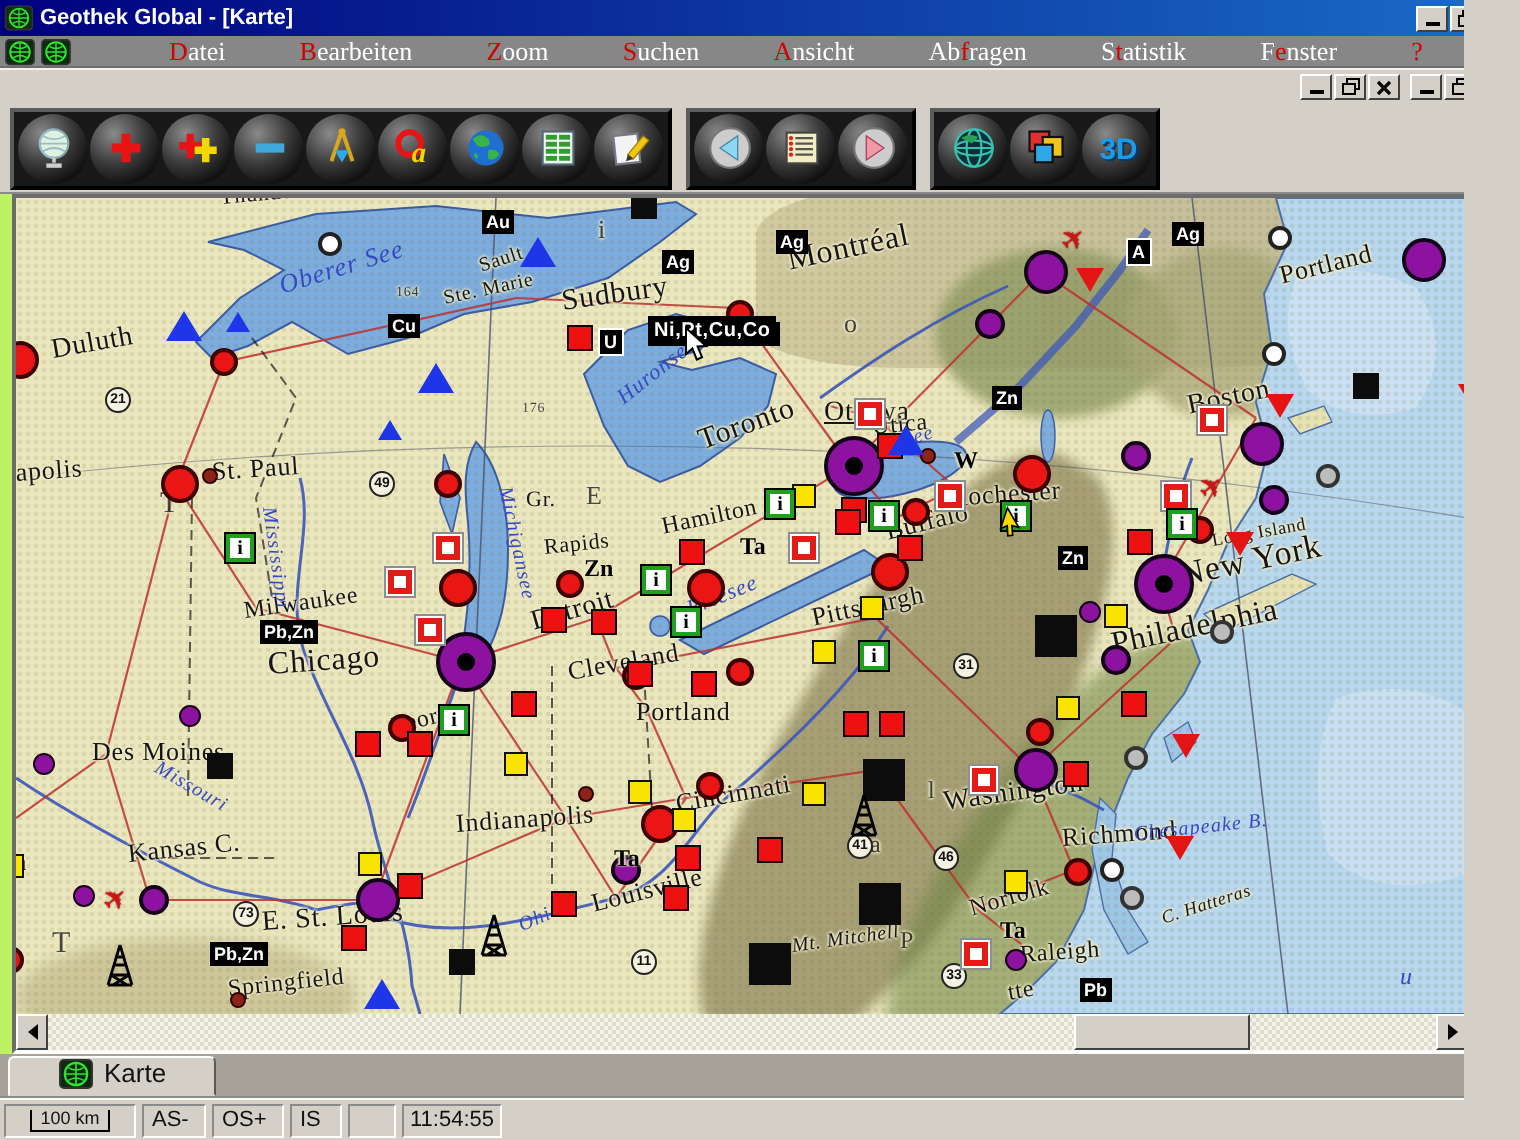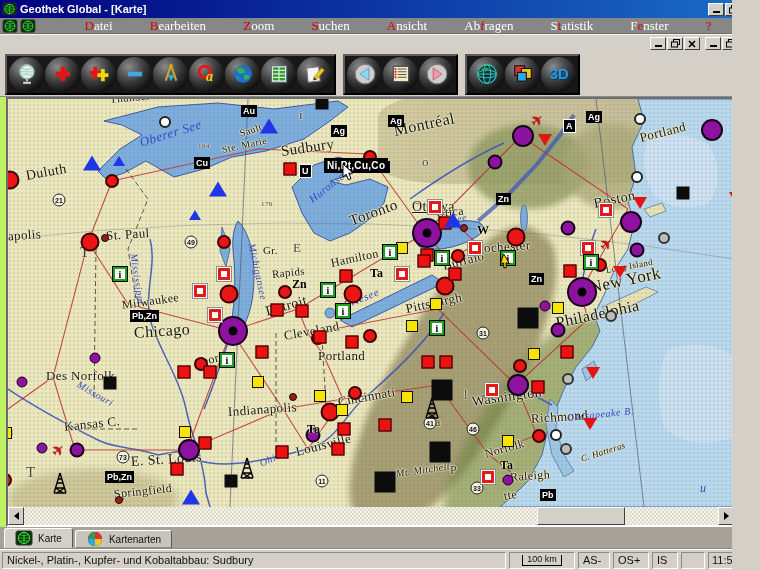--- a/index.html
+++ b/index.html
@@ -77,21 +77,21 @@
   .sb-btn{position:absolute;width:18px;height:16px;background:#d4d0c8;border:1px solid;border-color:#fff #404040 #404040 #fff;box-sizing:border-box;display:flex;align-items:center;justify-content:center}
   .sb-thumb{position:absolute;background:#d4d0c8;border:1px solid;border-color:#fff #404040 #404040 #fff;box-sizing:border-box}
   .arr{width:0;height:0}
   .arr.up{border-left:4px solid transparent;border-right:4px solid transparent;border-bottom:5px solid #000}
   .arr.down{border-left:4px solid transparent;border-right:4px solid transparent;border-top:5px solid #000}
   .arr.left{border-top:4px solid transparent;border-bottom:4px solid transparent;border-right:5px solid #000}
   .arr.right{border-top:4px solid transparent;border-bottom:4px solid transparent;border-left:5px solid #000}
   .sb-corner{position:absolute;left:726px;top:408px;width:18px;height:18px;background:#d4d0c8}
   
   .tabbar{position:absolute;left:0;top:527px;width:760px;height:22px;background:#a6a29a;display:flex;align-items:flex-end;padding-left:4px;box-sizing:border-box;border-bottom:1px solid #8b8b84}
-  .tab{height:20px;background:#d4d0c8;border:1px solid;border-color:#fff #5a5a5a #d4d0c8 #fff;border-radius:3px 3px 0 0;display:flex;align-items:center;gap:5px;padding:0 10px;margin-right:2px;font-size:10px;color:#111;cursor:pointer;box-sizing:border-box}
+  .tab{height:20px;background:#d4d0c8;border:1px solid;border-color:#fff #5a5a5a #d4d0c8 #fff;border-radius:3px 3px 0 0;display:flex;align-items:flex-start;gap:5px;padding:0 24px;margin-right:2px;font-size:13px;color:#111;cursor:pointer;box-sizing:border-box}
   .tab:not(.active){height:18px;background:#c8c4bc;border-bottom-color:#8b8b84}
   .tab .ticn{width:18px;height:16px}
   
   .statusbar{position:absolute;left:0;top:549px;width:760px;height:21px;background:#d4d0c8;border-top:1px solid #fff;display:flex;align-items:center;gap:3px;padding:0 2px;box-sizing:border-box;font-size:11px;color:#111}
   .sp{border:1px solid;border-color:#8a8a8a #fff #fff #8a8a8a;height:17px;display:flex;align-items:center;padding:0 4px;box-sizing:border-box;white-space:nowrap;overflow:hidden}
   .sp.msg{flex:1}
   .sp.scale{width:66px;justify-content:center}
   .scale-inner{font-size:9px;border-left:1px solid #000;border-right:1px solid #000;border-bottom:1px solid #000;padding:0 4px 1px 4px;line-height:9px}
   .sp.p1{width:32px}.sp.p2{width:36px}.sp.p3{width:26px}.sp.p4{width:24px}
   .sp.time{width:50px;justify-content:center}
@@ -394,21 +394,21 @@
           <div class="map-label" style="position: absolute; left: 232px; top: 29px; font-size: 10px; transform: rotate(-18deg);">Sault</div>
           <div class="map-label" style="position: absolute; left: 214px; top: 45px; font-size: 10px; transform: rotate(-12deg);">Ste. Marie</div>
           <div class="map-label" style="position: absolute; left: 273px; top: 44px; font-size: 15px; transform: rotate(-8deg);">Sudbury</div>
           <div class="map-label" style="position: absolute; left: 386px; top: 23px; font-size: 16px; transform: rotate(-12deg);">Montréal</div>
           <div class="map-label" style="position: absolute; left: 404px; top: 100px; font-size: 14px; transform: rotate(0deg); text-decoration: underline;">Ottawa</div>
           <div class="map-label" style="position: absolute; left: 342px; top: 114px; font-size: 15px; transform: rotate(-20deg);">Toronto</div>
           <div class="map-label" style="position: absolute; left: 428px; top: 107px; font-size: 12px; transform: rotate(-5deg);">Utica</div>
           <div class="map-label" style="position: absolute; left: 18px; top: 69px; font-size: 14px; transform: rotate(-10deg);">Duluth</div>
           <div class="map-label" style="position: absolute; left: 98px; top: 129px; font-size: 13px; transform: rotate(-4deg);">St. Paul</div>
           <div class="map-label" style="position: absolute; left: -36px; top: 132px; font-size: 13px; transform: rotate(-4deg);">Minneapolis</div>
-          <div class="map-label" style="position: absolute; left: 38px; top: 269px; font-size: 13px; transform: rotate(0deg);">Des Norfolk</div>
+          <div class="map-label" style="position: absolute; left: 38px; top: 269px; font-size: 13px; transform: rotate(0deg);">Des Moines</div>
           <div class="map-label" style="position: absolute; left: 56px; top: 320px; font-size: 13px; transform: rotate(-6deg);">Kansas C.</div>
           <div class="map-label" style="position: absolute; left: -32px; top: 325px; font-size: 12px; transform: rotate(0deg);">Topeka</div>
           <div class="map-label" style="position: absolute; left: 114px; top: 199px; font-size: 12px; transform: rotate(-8deg);">Milwaukee</div>
           <div class="map-label" style="position: absolute; left: 126px; top: 225px; font-size: 16px; transform: rotate(-4deg);">Chicago</div>
           <div class="map-label" style="position: absolute; left: 188px; top: 257px; font-size: 12px; transform: rotate(-14deg);">Peoria</div>
           <div class="map-label" style="position: absolute; left: 123px; top: 355px; font-size: 14px; transform: rotate(-4deg);">E. St. Louis</div>
           <div class="map-label" style="position: absolute; left: 106px; top: 388px; font-size: 12px; transform: rotate(-6deg);">Springfield</div>
           <div class="map-label" style="position: absolute; left: 255px; top: 145px; font-size: 11px; transform: rotate(0deg);">Gr.</div>
           <div class="map-label" style="position: absolute; left: 264px; top: 169px; font-size: 11px; transform: rotate(-6deg);">Rapids</div>
           <div class="map-label" style="position: absolute; left: 258px; top: 205px; font-size: 14px; transform: rotate(-16deg);">Detroit</div>
@@ -653,34 +653,23 @@
 
   <div class="tabbar">
       <div class="tab active">
         <span class="ticn"><svg width="18" height="16" viewBox="0 0 18 16">
             <rect x="1" y="1" width="16" height="14" rx="2" fill="#0c2a10" stroke="#333"></rect>
             <circle cx="9" cy="8" r="5.6" fill="none" stroke="#2ee82e" stroke-width="1.1"></circle>
             <path d="M3.4 8 h11.2 M9 2.4 v11.2 M5.2 4.8 q3.8 2.4 7.6 0 M5.2 11.2 q3.8 -2.4 7.6 0" stroke="#2ee82e" stroke-width=".8" fill="none"></path>
           </svg></span>
         <span>Karte</span>
       </div>
-      <div class="tab">
-        <span class="ticn"><svg width="18" height="16" viewBox="0 0 18 16">
-            <circle cx="9" cy="8" r="7" fill="#222"></circle>
-            <path d="M9 1 A7 7 0 0 1 16 8 L9 8 Z" fill="#e23030"></path>
-            <path d="M16 8 A7 7 0 0 1 9 15 L9 8 Z" fill="#f2c618"></path>
-            <path d="M9 15 A7 7 0 0 1 2 8 L9 8 Z" fill="#2da8e8"></path>
-            <path d="M2 8 A7 7 0 0 1 9 1 L9 8 Z" fill="#2e9e55"></path>
-          </svg></span>
-        <span>Kartenarten</span>
-      </div>
     </div>
 
   <div class="statusbar">
-    <span class="sp msg">Nickel-, Platin-, Kupfer- und Kobaltabbau: Sudbury</span>
     <span class="sp scale">
         <span class="scale-inner">100 km</span>
       </span>
     <span class="sp p1">AS-</span>
     <span class="sp p2">OS+</span>
     <span class="sp p3">IS</span>
     <span class="sp p4"></span>
     <span class="sp time">11:54:55</span>
   </div>
 

